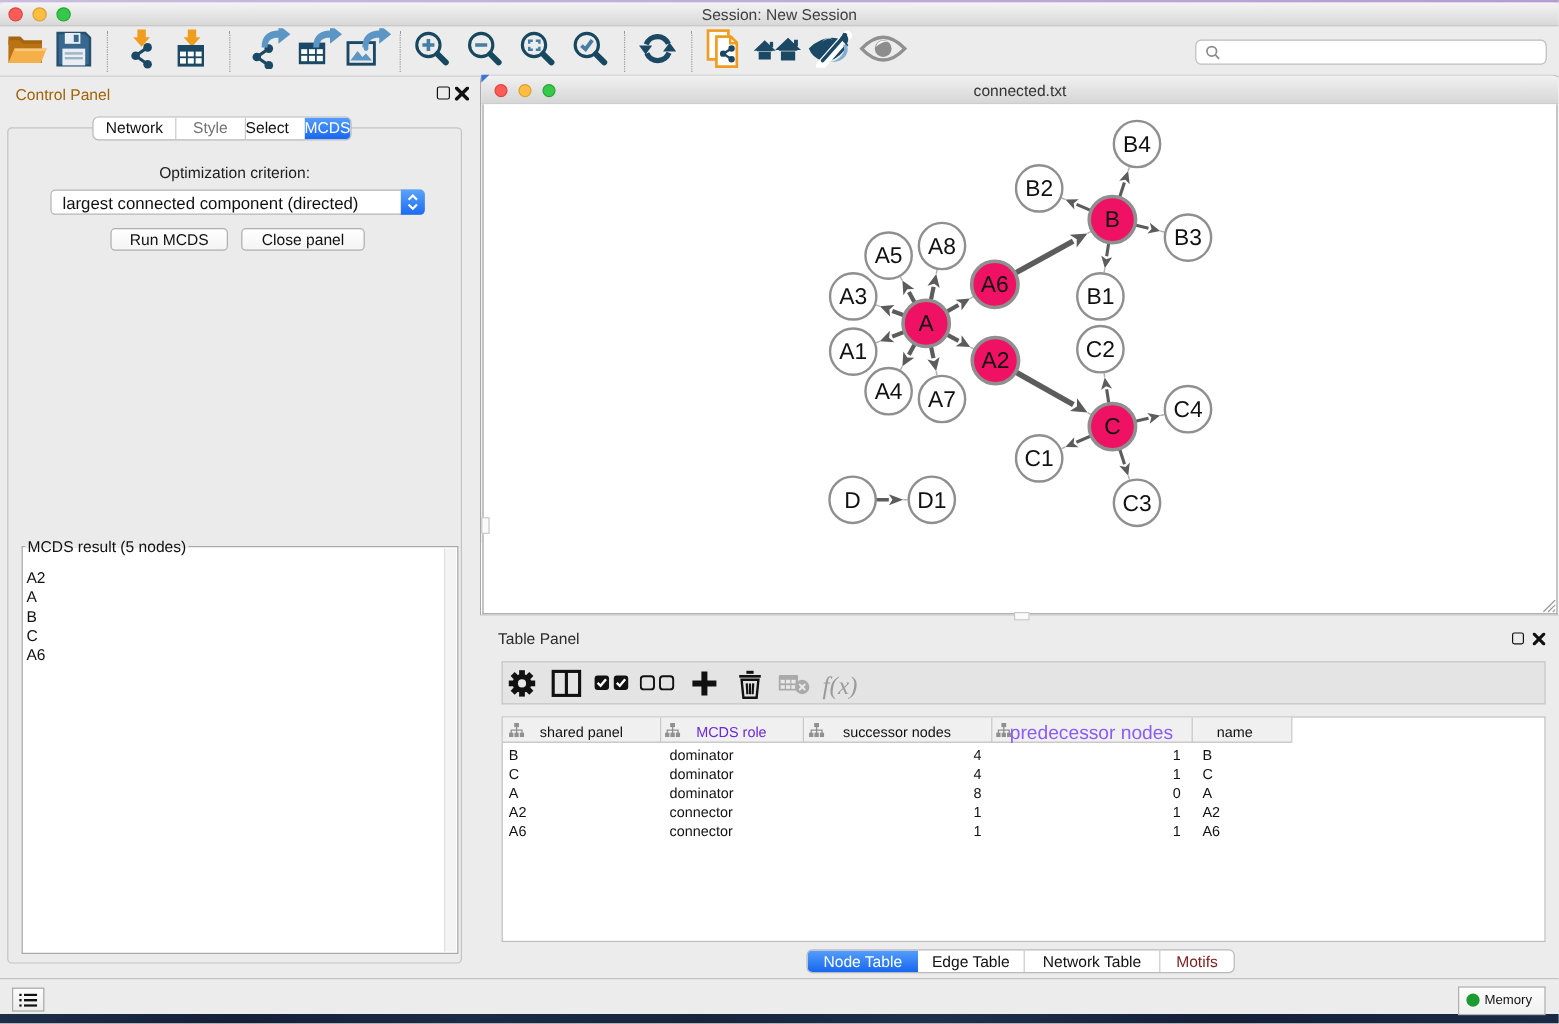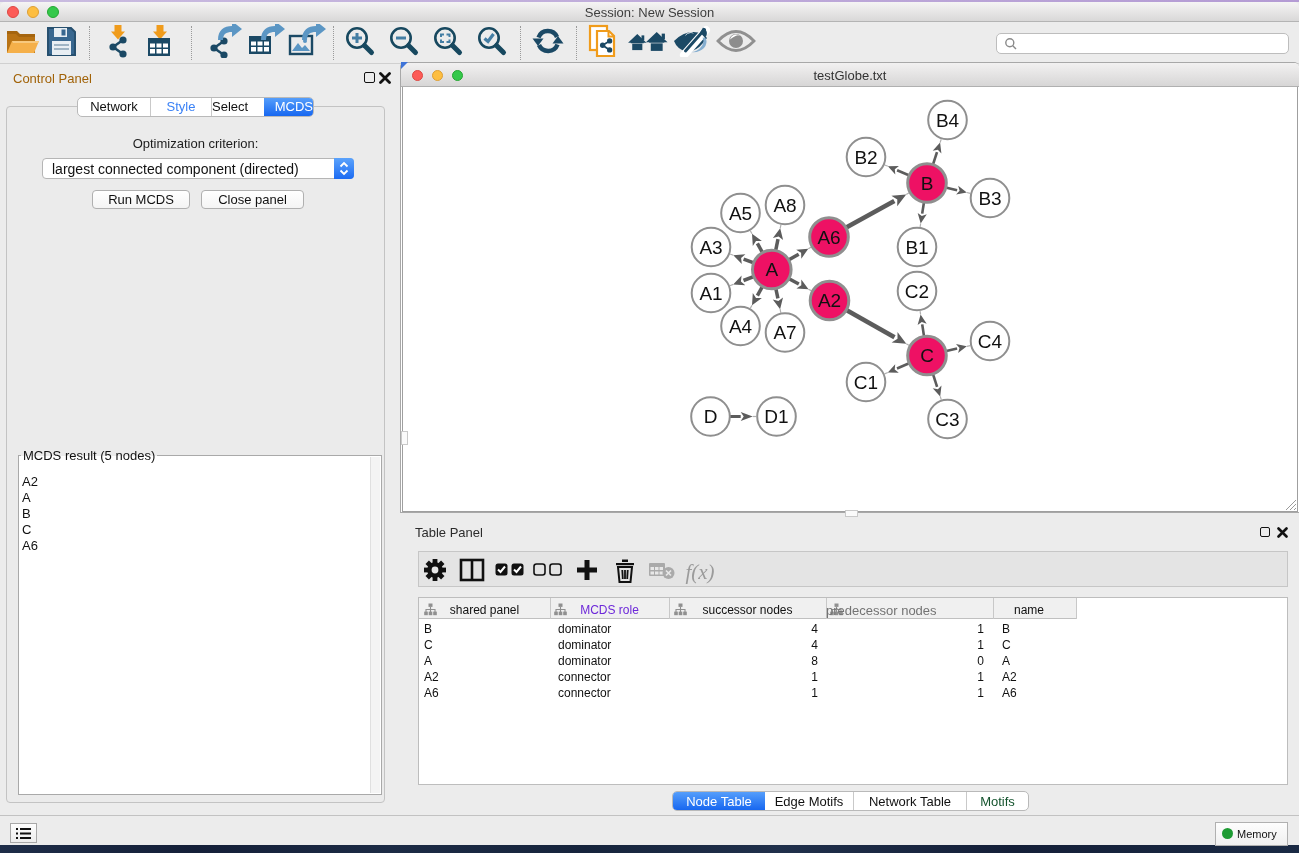--- a/index.html
+++ b/index.html
@@ -164,23 +164,23 @@
 </div>
 
 <div class="abs" style="left:13px;top:71px;font-size:13px;color:#a16207">Control Panel</div>
 <div class="abs" style="left:364px;top:72px;width:11px;height:11px;border:1.6px solid #111;border-radius:2px"></div>
 <svg class="abs" style="left:379px;top:72px" width="12" height="12" viewBox="0 0 12 12">
     <path d="M1.5 1.5 L10.5 10.5 M10.5 1.5 L1.5 10.5" stroke="#111" stroke-width="2.8" stroke-linecap="round"></path>
   </svg>
 
 <div class="abs" style="left:6px;top:106px;width:379px;height:697px;background:#ebebeb;border:1px solid #c3c3c3;border-radius:4px"></div>
 
-<div class="abs" style="left:77px;top:97px;width:237px;height:20px;background:#fff;border:1px solid #b9b9b9;border-radius:5px;overflow:hidden;display:flex">
+<div class="abs" style="left:77px;top:97px;width:216px;height:20px;background:#fff;border:1px solid #b9b9b9;border-radius:5px;overflow:hidden;display:flex">
 <div style="width:73px;border-right:1px solid #c9c9c9;text-align:center;font-size:13px;line-height:18px;color:#111">Network</div>
-<div style="width:61px;border-right:1px solid #c9c9c9;text-align:center;font-size:13px;line-height:18px;color:#3b82f6">Style</div>
+<div style="width:61px;border-right:1px solid #c9c9c9;text-align:center;font-size:13px;line-height:18px;color:#737373">Style</div>
 <div style="width:52px;font-size:13px;line-height:18px;color:#111">Select</div>
 <div style="flex:1;background:linear-gradient(#559efb,#1767f0);text-align:right;font-size:13px;line-height:18px;color:#fff">MCDS</div>
 </div>
 
 <div class="abs" style="left:0;top:136px;width:391px;text-align:center;font-size:13px;color:#1d1d1d">Optimization criterion:</div>
 
 <div class="abs" style="left:42px;top:158px;width:312px;height:21px;background:#fff;border:1px solid #b5b5b5;border-radius:4px"></div>
 <div class="abs" style="left:334px;top:158px;width:20px;height:21px;background:linear-gradient(#5ba3fc,#1c6bf2);border-radius:0 4px 4px 0"></div>
 <svg class="abs" style="left:337px;top:161px" width="14" height="15" viewBox="0 0 14 15">
     <path d="M3.5 5.5 L7 2 L10.5 5.5" stroke="#fff" stroke-width="1.8" fill="none"></path>
@@ -195,21 +195,21 @@
 <div class="abs" style="left:18px;top:455px;width:364px;height:340px;border:1px solid #a9a9a9"></div>
 <div class="abs" style="left:21px;top:448px;padding:0 2px;font-size:13px;color:#111"><span style="position:absolute;left:0;top:7px;width:100%;height:1px;background:#ebebeb"></span><span style="position:relative">MCDS result (5 nodes)</span></div>
 <div class="abs" style="left:22px;top:474px;font-size:13px;line-height:16.1px;color:#111">A2<br>A<br>B<br>C<br>A6</div>
 <div class="abs" style="left:370px;top:457px;width:10px;height:336px;background:#f4f4f4;border-left:1px solid #e0e0e0"></div>
 
 <div class="abs" style="left:400px;top:62px;width:899px;height:451px;background:#fff;border-radius:5px 5px 0 0;border:1px solid #a8a8a8;border-right:none"></div>
 <div class="abs" style="left:401px;top:63px;width:898px;height:24px;background:linear-gradient(#f2f1f1,#d7d6d6);border-radius:5px 5px 0 0;border-bottom:1px solid #b0b0b0"></div>
 <div style="position:absolute;left:411.5px;top:69.5px;width:11.0px;height:11.0px;border-radius:50%;background:#fc5b57;border:1px solid #dd4743;box-sizing:border-box"></div>
 <div style="position:absolute;left:431.5px;top:69.5px;width:11.0px;height:11.0px;border-radius:50%;background:#fdbe41;border:1px solid #de9f34;box-sizing:border-box"></div>
 <div style="position:absolute;left:451.5px;top:69.5px;width:11.0px;height:11.0px;border-radius:50%;background:#35c84b;border:1px solid #24a732;box-sizing:border-box"></div>
-<div class="abs" style="left:401px;top:68px;width:898px;text-align:center;font-size:13px;color:#333">testGlobe.txt</div>
+<div class="abs" style="left:401px;top:68px;width:898px;text-align:center;font-size:13px;color:#333">connected.txt</div>
 <div class="abs" style="left:402px;top:87px;width:896px;height:425px;background:#fff;border:1px solid #9f9f9f;border-top:none"></div>
 <svg class="abs" style="left:402px;top:87px" width="896" height="426" viewBox="0 0 896 426" font-family="Liberation Sans, sans-serif">
 <line x1="350.0" y1="146.8" x2="348.3" y2="143.8" stroke="#b0b0b0" stroke-width="1.2"></line>
 <line x1="369.8" y1="182.5" x2="355.4" y2="156.4" stroke="#5c5c5c" stroke-width="3.5"></line>
 <path d="M350.0,146.8 L359.9,153.9 L354.0,154.0 L350.8,159.0 Z" fill="#5c5c5c"></path>
 <line x1="378.2" y1="141.3" x2="378.9" y2="137.9" stroke="#b0b0b0" stroke-width="1.2"></line>
 <line x1="369.8" y1="182.5" x2="376.0" y2="152.1" stroke="#5c5c5c" stroke-width="3.5"></line>
 <path d="M378.2,141.3 L381.1,153.1 L376.6,149.4 L370.9,151.1 Z" fill="#5c5c5c"></path>
 <line x1="331.3" y1="168.3" x2="328.0" y2="167.0" stroke="#b0b0b0" stroke-width="1.2"></line>
 <line x1="369.8" y1="182.5" x2="341.6" y2="172.1" stroke="#5c5c5c" stroke-width="3.5"></line>
@@ -423,21 +423,21 @@
         <rect x="4.5" y="0.5" width="4" height="3.4"></rect>
         <path d="M6.5 3.9 L6.5 6.5 M2 9 L2 6.5 L11 6.5 L11 9 M6.5 6.5 L6.5 9" stroke="#909090" stroke-width="1.1" fill="none"></path>
         <rect x="0.2" y="8.6" width="3.6" height="3.6"></rect>
         <rect x="4.7" y="8.6" width="3.6" height="3.6"></rect>
         <rect x="9.2" y="8.6" width="3.6" height="3.6"></rect>
       </g>
     </svg></div>
 <div class="abs" style="left:419px;top:603px;width:131px;text-align:center;font-size:12px;color:#111">shared panel</div>
 <div class="abs" style="left:550px;top:603px;width:119px;text-align:center;font-size:12px;color:#6d28d9">MCDS role</div>
 <div class="abs" style="left:669px;top:603px;width:157px;text-align:center;font-size:12px;color:#111">successor nodes</div>
-<div class="abs" style="left:826px;top:603px;width:167px;font-size:13px;color:#737373">predecessor nodes</div>
+<div class="abs" style="left:826px;top:603px;width:167px;text-align:center;font-size:16px;color:#8b5cf6">predecessor nodes</div>
 <div class="abs" style="left:985px;top:603px;width:88px;text-align:center;font-size:12px;color:#111">name</div>
 <div class="abs" style="left:424px;top:622px;font-size:12px;color:#111">B</div>
 <div class="abs" style="left:558px;top:622px;font-size:12px;color:#111">dominator</div>
 <div class="abs" style="left:670px;top:622px;width:148px;text-align:right;font-size:12px;color:#111">4</div>
 <div class="abs" style="left:826px;top:622px;width:158px;text-align:right;font-size:12px;color:#111">1</div>
 <div class="abs" style="left:1002px;top:622px;font-size:12px;color:#111">B</div>
 <div class="abs" style="left:424px;top:638px;font-size:12px;color:#111">C</div>
 <div class="abs" style="left:558px;top:638px;font-size:12px;color:#111">dominator</div>
 <div class="abs" style="left:670px;top:638px;width:148px;text-align:right;font-size:12px;color:#111">4</div>
 <div class="abs" style="left:826px;top:638px;width:158px;text-align:right;font-size:12px;color:#111">1</div>
@@ -453,23 +453,23 @@
 <div class="abs" style="left:826px;top:670px;width:158px;text-align:right;font-size:12px;color:#111">1</div>
 <div class="abs" style="left:1002px;top:670px;font-size:12px;color:#111">A2</div>
 <div class="abs" style="left:424px;top:686px;font-size:12px;color:#111">A6</div>
 <div class="abs" style="left:558px;top:686px;font-size:12px;color:#111">connector</div>
 <div class="abs" style="left:670px;top:686px;width:148px;text-align:right;font-size:12px;color:#111">1</div>
 <div class="abs" style="left:826px;top:686px;width:158px;text-align:right;font-size:12px;color:#111">1</div>
 <div class="abs" style="left:1002px;top:686px;font-size:12px;color:#111">A6</div>
 
 <div class="abs" style="left:672px;top:791px;height:20px;display:flex;border:1px solid #b9b9b9;border-radius:5px;overflow:hidden;background:#fff">
 <div style="width:92px;background:linear-gradient(#559efb,#1767f0);color:#fff;text-align:center;font-size:13px;line-height:19px">Node Table</div>
-<div style="width:89px;border-right:1px solid #c9c9c9;text-align:center;font-size:13px;line-height:19px;color:#111">Edge Motifs</div>
+<div style="width:89px;border-right:1px solid #c9c9c9;text-align:center;font-size:13px;line-height:19px;color:#111">Edge Table</div>
 <div style="width:113px;border-right:1px solid #c9c9c9;text-align:center;font-size:13px;line-height:19px;color:#111">Network Table</div>
-<div style="width:61px;text-align:center;font-size:13px;line-height:19px;color:#14532d">Motifs</div>
+<div style="width:61px;text-align:center;font-size:13px;line-height:19px;color:#7f1d1d">Motifs</div>
 </div>
 
 <div class="abs" style="left:0;top:815px;width:1299px;height:30px;background:#ececec;border-top:1px solid #c2c2c2"></div>
 <div class="abs" style="left:10px;top:823px;width:27px;height:20px;background:linear-gradient(#fdfdfd,#ededed);border:1px solid #a8a8a8"></div>
 <svg class="abs" style="left:16px;top:828px" width="15" height="11" viewBox="0 0 15 11">
     <g fill="#111">
       <rect x="0" y="0" width="2" height="2"></rect>
       <rect x="4" y="0" width="11" height="2"></rect>
       <rect x="0" y="4.5" width="2" height="2"></rect>
       <rect x="4" y="4.5" width="11" height="2"></rect>

